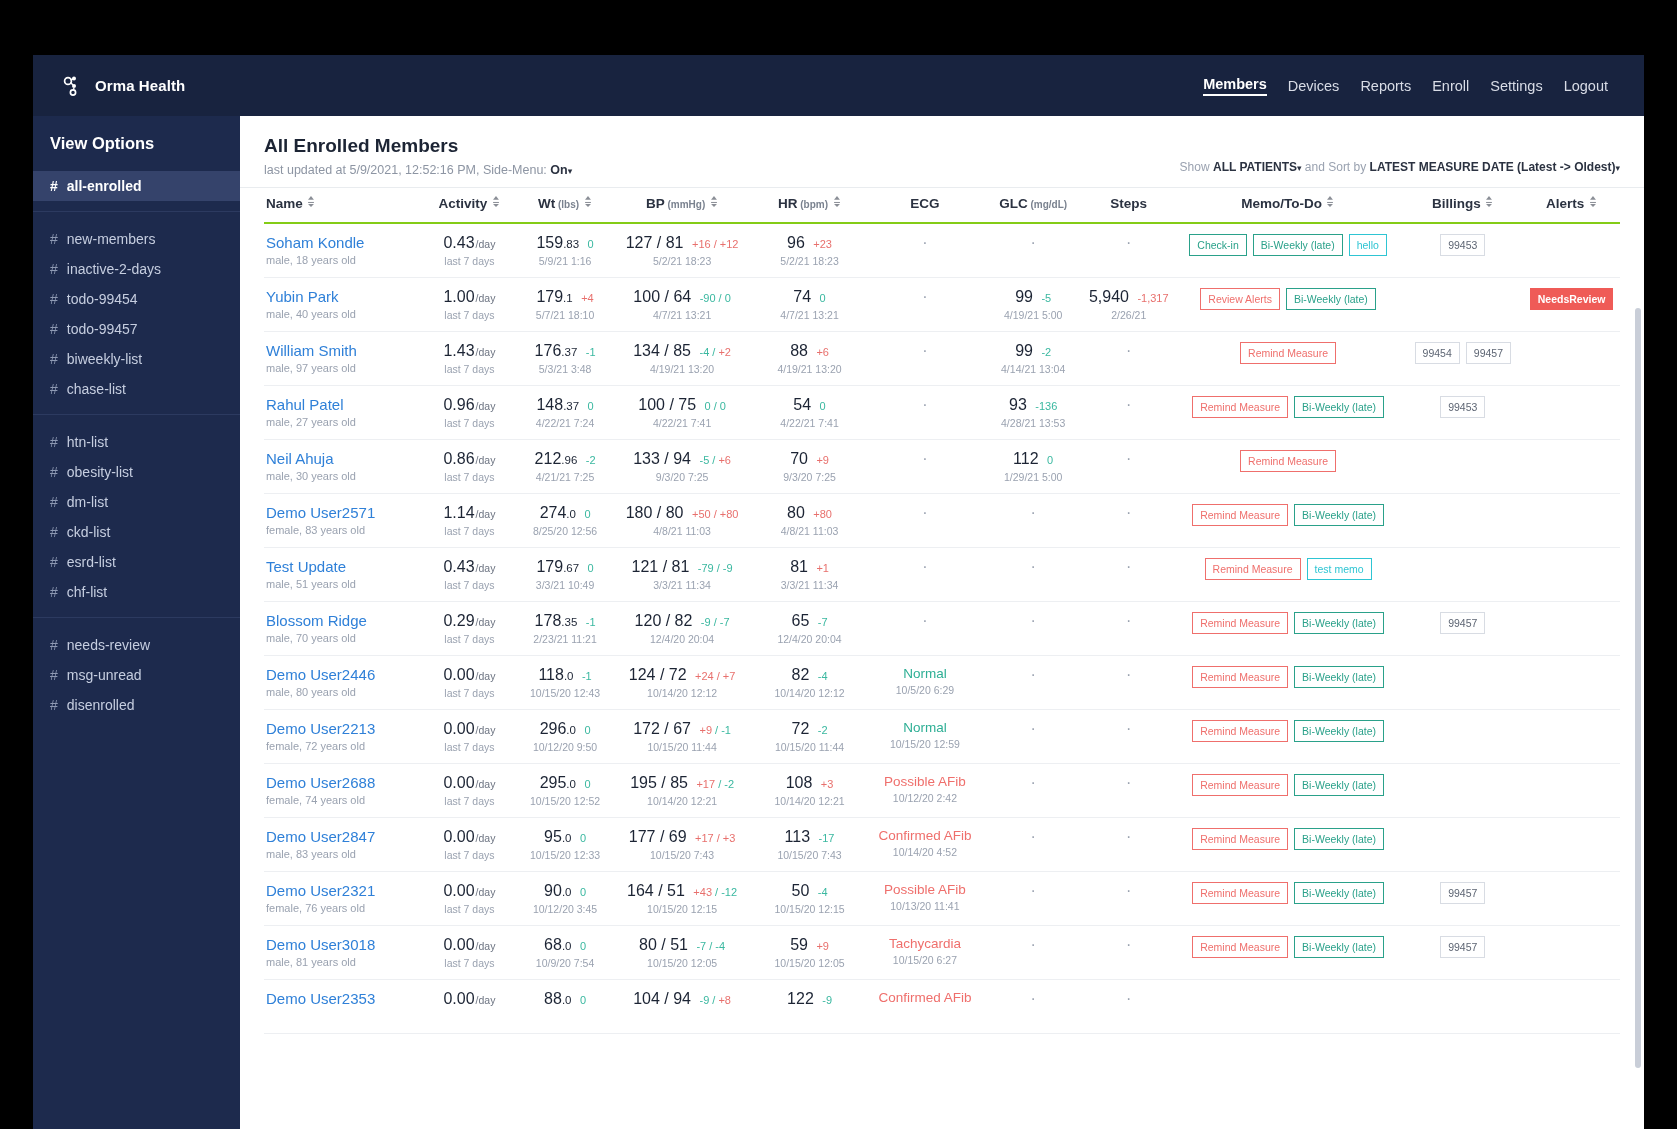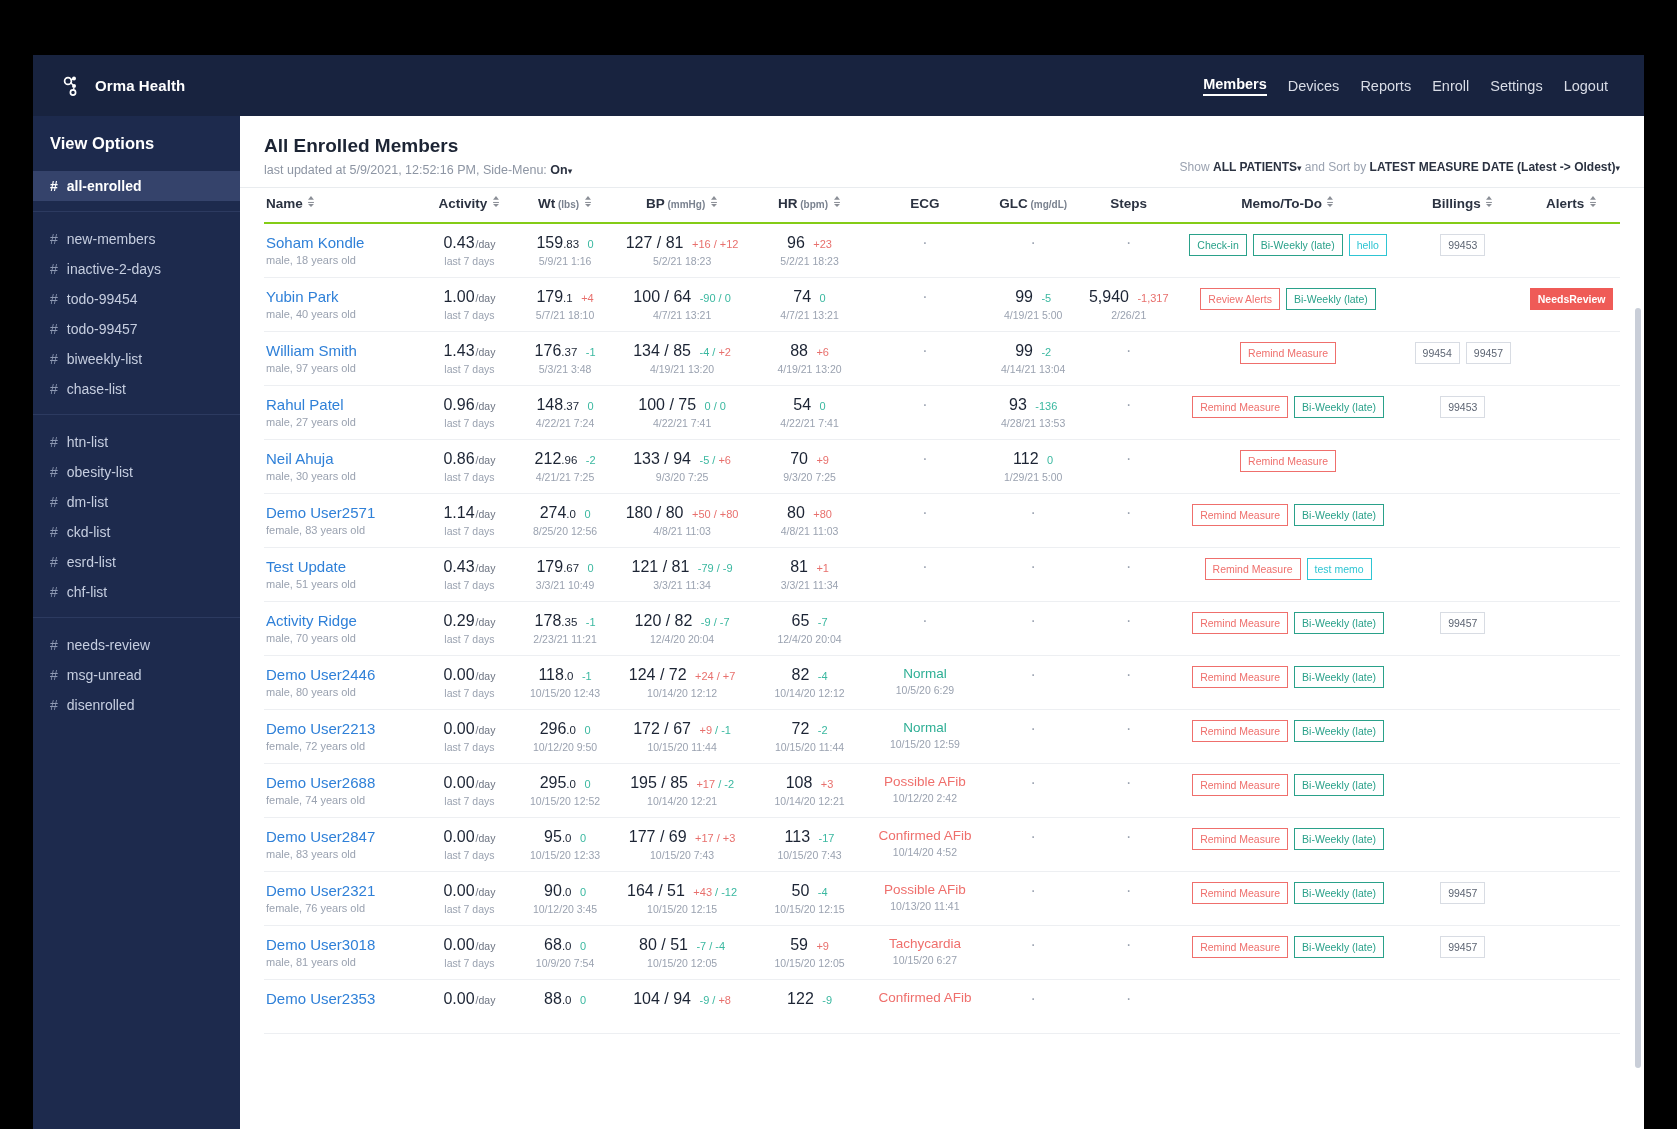--- a/index.html
+++ b/index.html
@@ -615,21 +615,21 @@
                   <div class="badges">
                     <span class="badge red">Remind Measure</span>
                     <span class="badge cyan">test memo</span>
                   </div>
                 </td>
                 <td class="c-bill"></td>
                 <td class="c-alert"></td>
               </tr>
               <tr>
                 <td class="c-name">
-                  <div class="pname">Activity Ridge</div>
+                  <div class="pname">Blossom Ridge</div>
                   <div class="pmeta">male, 70 years old</div>
                 </td>
                 <td class="c-act">
                   <div class="val">0.29<span class="unit">/day</span></div>
                   <div class="ts">last 7 days</div>
                 </td>
                 <td class="c-wt">
                   <div class="val">178<span class="dec">.35</span> <span class="sub down">-1</span></div>
                   <div class="ts">2/23/21 11:21</div>
                 </td>

